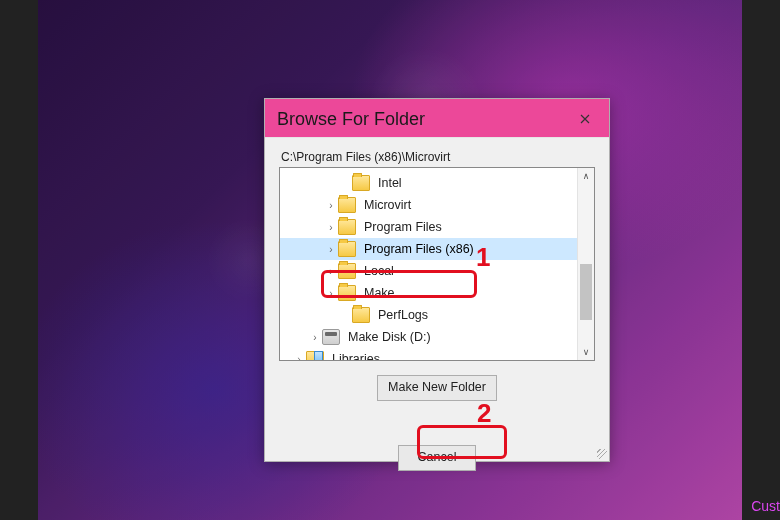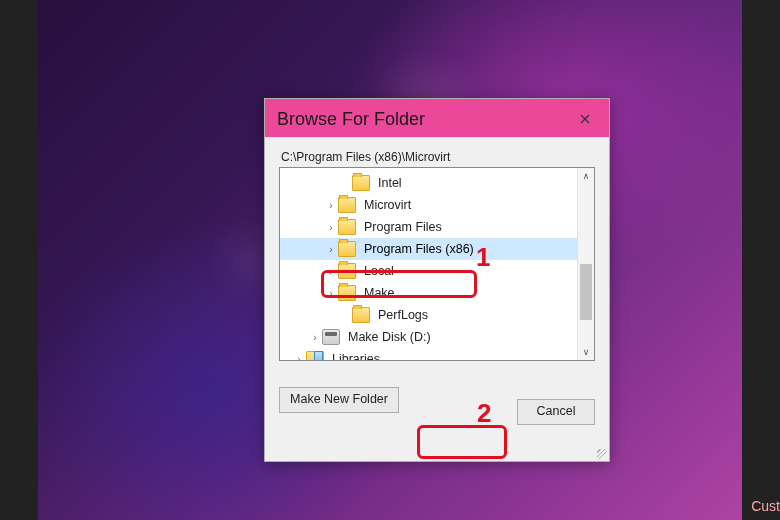--- a/index.html
+++ b/index.html
@@ -11,21 +11,21 @@
         linear-gradient(135deg,#2b1145 0%,#3c1a5d 30%,#6b2a8a 55%,#9b3aa5 80%,#c04bb5 100%);
       filter:brightness(0.9);
   }
   .bg::after{content:"";position:absolute;inset:0;
     background:
       radial-gradient(circle 80px at 55% 20%, rgba(255,255,255,0.08), transparent 70%),
       radial-gradient(circle 60px at 30% 50%, rgba(255,255,255,0.05), transparent 70%),
       radial-gradient(circle 90px at 65% 70%, rgba(255,255,255,0.06), transparent 70%);
     mix-blend-mode:screen;
   }
-  .corner-text{position:absolute;right:0;bottom:6px;color:#fca5a5;font-size:14px;}
+  .corner-text{position:absolute;right:0;bottom:6px;color:#d946ef;font-size:14px;}
 
   
   .dlg{position:absolute;left:264px;top:98px;width:344px;height:362px;
        background:#ec4899;border:1px solid #b0b0b0;box-shadow:0 2px 14px rgba(0,0,0,0.35);}
   .titlebar{display:flex;align-items:center;justify-content:space-between;
             padding:8px 10px 6px 12px;}
   .title{font-size:18px;font-weight:400;color:#1a1a1a;}
   .close-x{width:28px;height:24px;display:flex;align-items:center;justify-content:center;
            font-size:14px;color:#333;cursor:default;}
 
@@ -62,21 +62,21 @@
   
   .fico.lib{background:linear-gradient(#ffe79a,#f6c945);border:1px solid #d9a823;border-radius:1px;}
   .fico.lib::after{content:"";position:absolute;left:7px;top:-1px;width:7px;height:14px;
                    background:linear-gradient(#bfe3ff,#6bb6f0);border:1px solid #3a8bd1;}
 
   .row.sel{background:#cde8ff;}
   .row.sel .lbl{color:#000;}
   .row .lbl{padding:1px 2px;}
 
   
-  .btnrow{display:flex;align-items:center;gap:10px;padding-top:14px;}
+  .btnrow{display:flex;align-items:center;gap:10px;padding-top:14px;flex-direction:column;}
   .btn{height:24px;line-height:22px;font-size:12.5px;background:#e9e9e9;border:1px solid #adadad;
        text-align:center;color:#222;cursor:default;}
   .btn.make{width:118px;}
   .spacer{flex:1;}
   .btn.ok{width:76px;border:1px solid #0078d7;background:#e5f1fb;}
   .btn.cancel{width:76px;margin-top:24px;}
   .resize{position:absolute;right:2px;bottom:2px;width:10px;height:10px;
           background:
             linear-gradient(135deg,transparent 0 2px,#a9a9a9 2px 3px,transparent 3px 5px,#a9a9a9 5px 6px,transparent 6px 8px,#a9a9a9 8px 9px,transparent 9px);
   }

